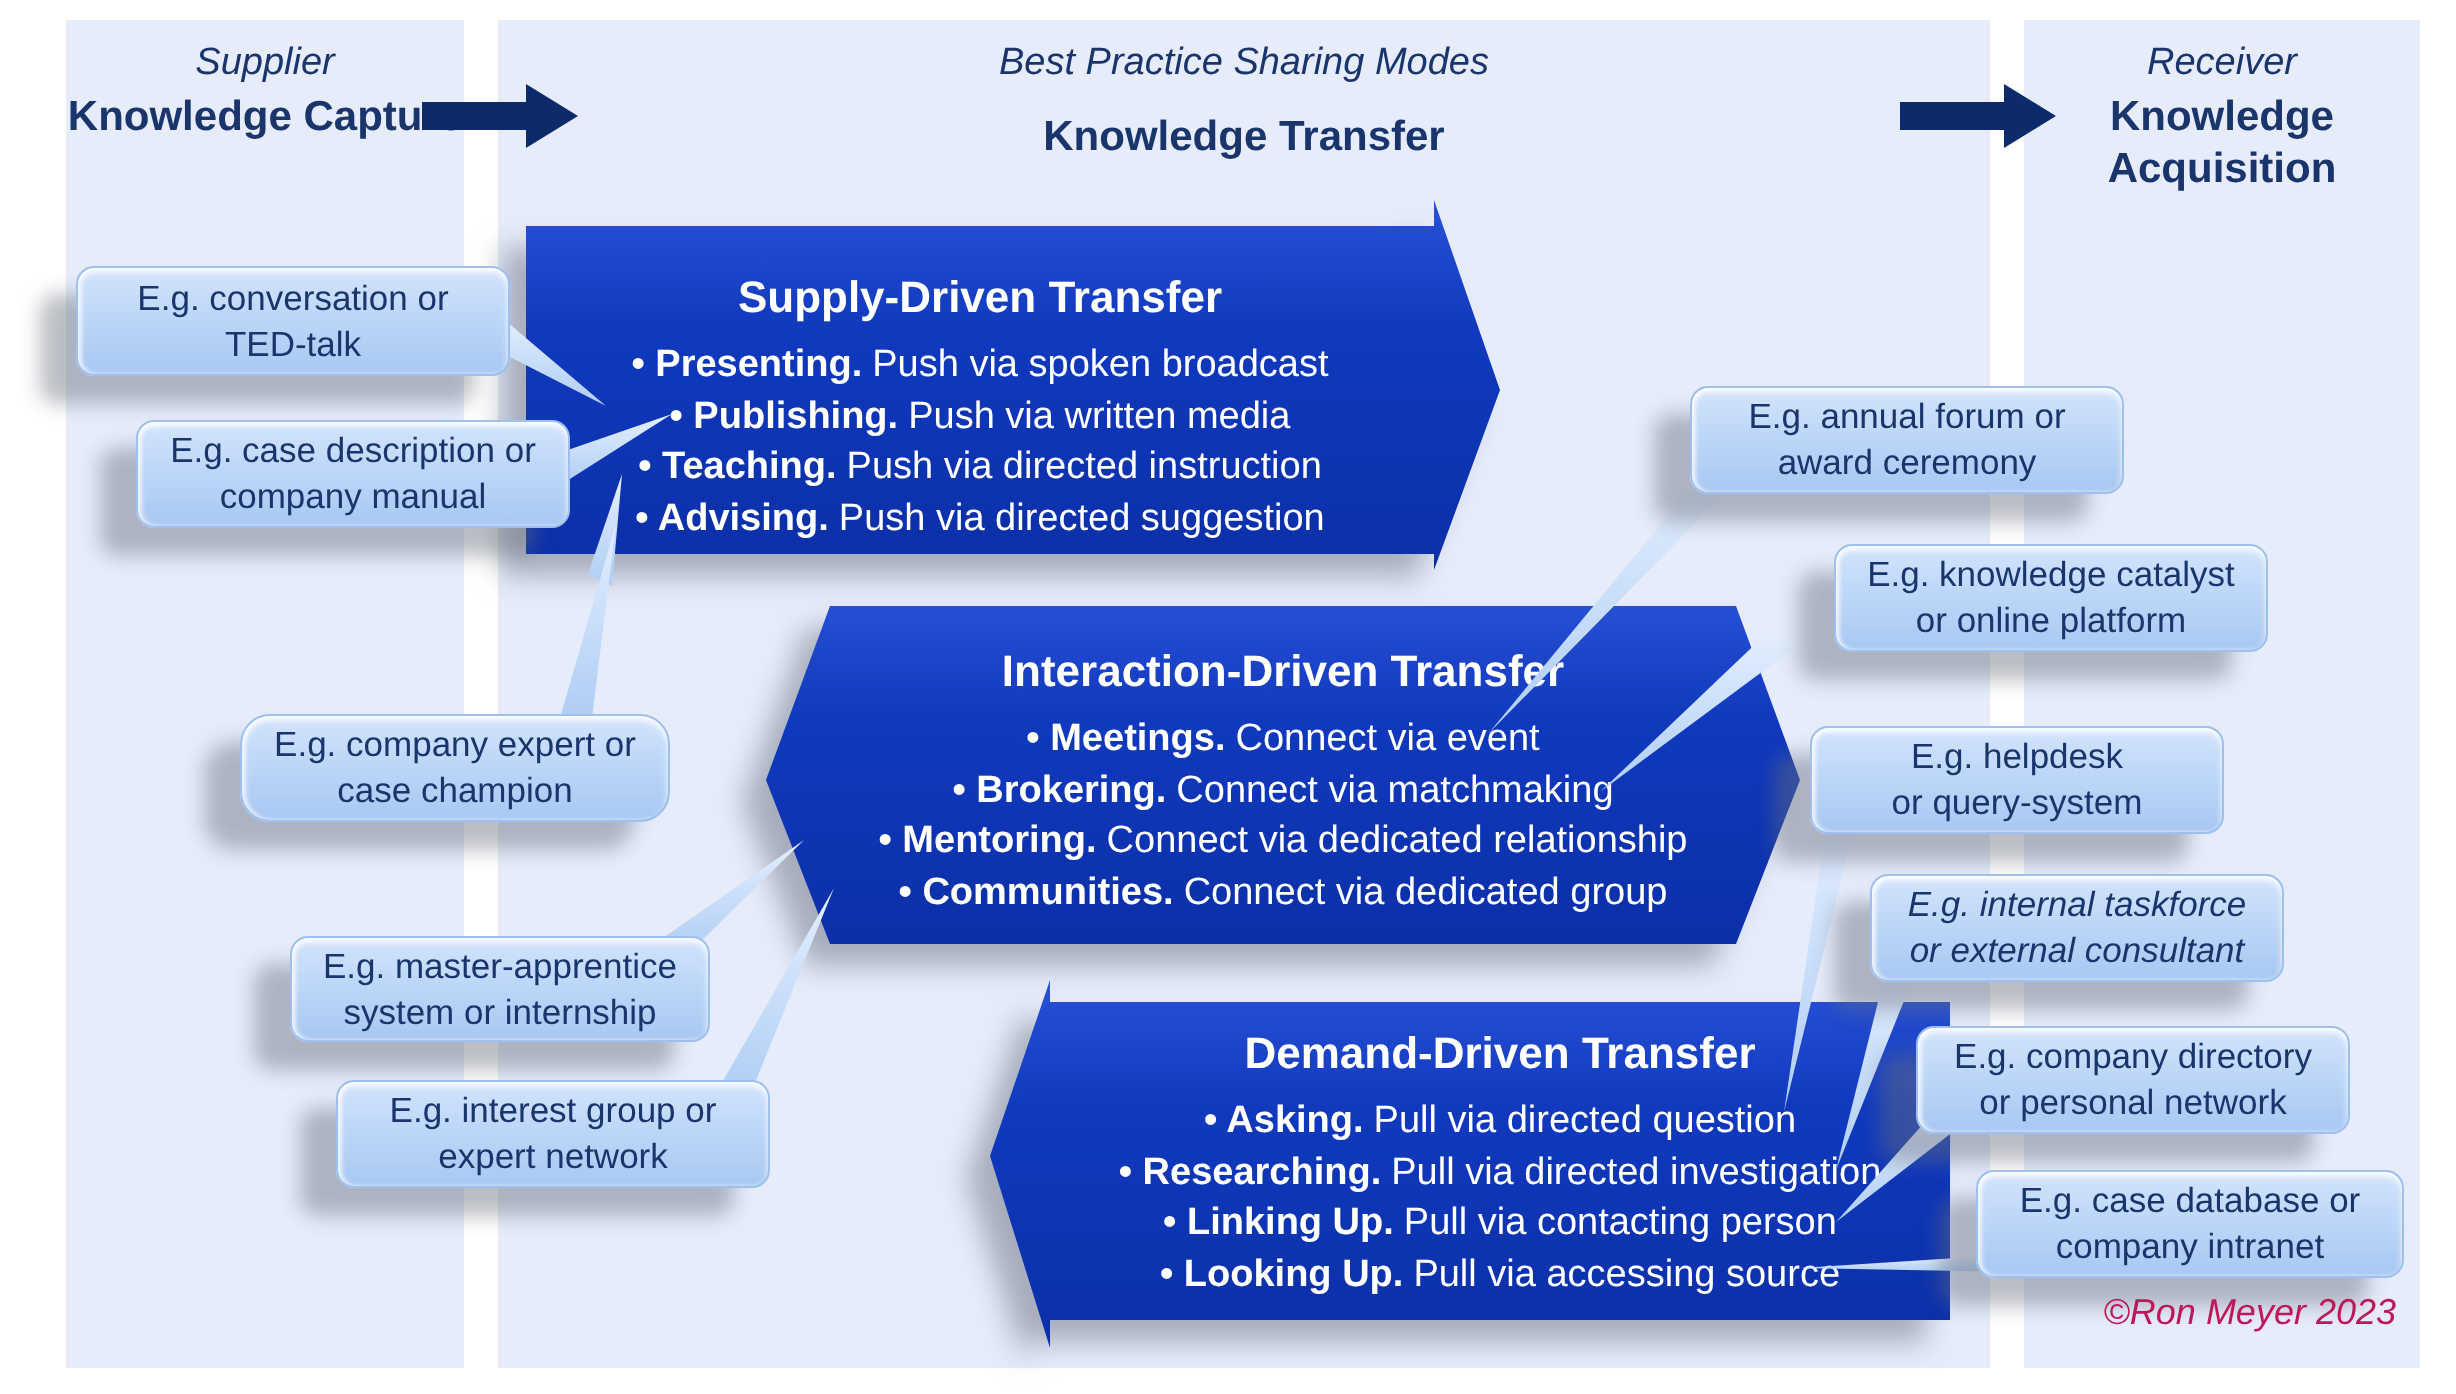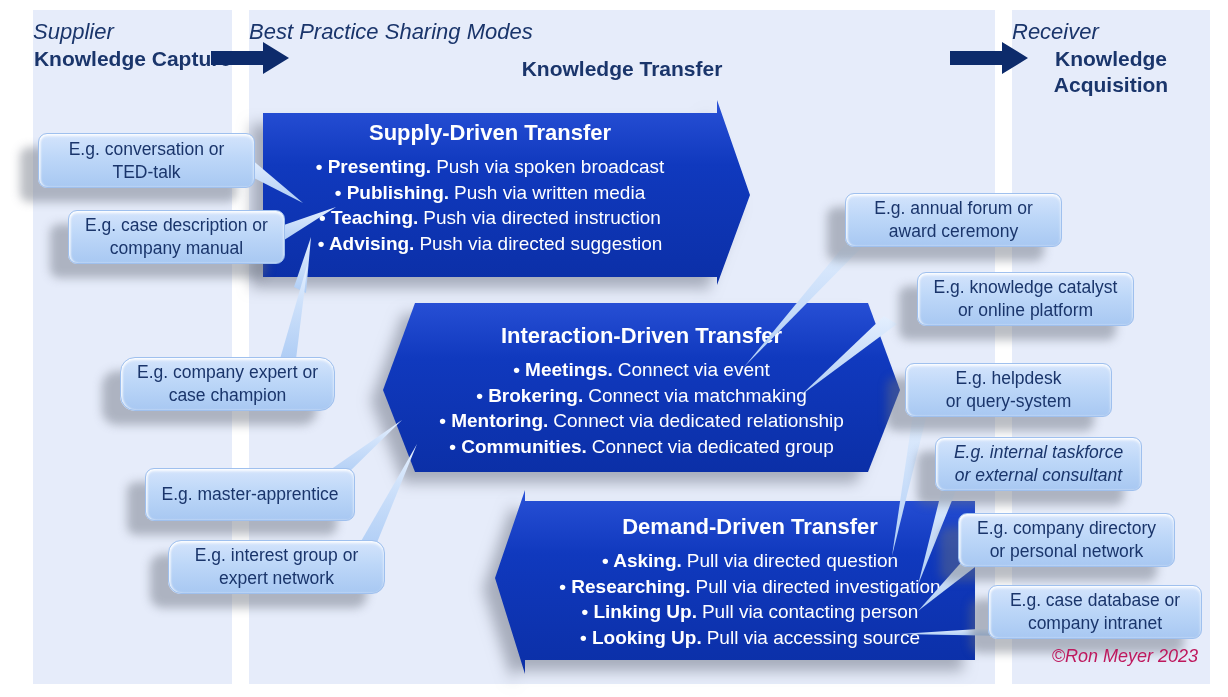--- a/index.html
+++ b/index.html
@@ -7,21 +7,21 @@
     position:relative;width:1228px;height:697px;background:#ffffff;overflow:hidden;
     font-family:"Liberation Sans", sans-serif;color:#1A356B;
   }
   
   .col{position:absolute;top:10px;height:674px;background:#E6ECFA;z-index:1;}
   #col-left{left:33px;width:199px;}
   #col-mid{left:249px;width:746px;}
   #col-right{left:1012px;width:198px;}
 
   
-  .role{position:absolute;z-index:2;font-style:italic;font-size:22px;line-height:24px;}
+  .role{position:absolute;z-index:2;font-style:italic;font-size:19px;text-align:center;line-height:24px;}
   .coltitle{position:absolute;z-index:2;font-weight:bold;font-size:21px;text-align:center;line-height:26px;}
   #role-left{left:33px;top:20px;width:199px;}
   #title-left{left:33px;top:46px;width:199px;}
   #role-mid{left:249px;top:20px;width:746px;}
   #title-mid{left:249px;top:56px;width:746px;}
   #role-right{left:1012px;top:20px;width:198px;}
   #title-right{left:1012px;top:46px;width:198px;}
 
   
   .flow-arrow{
@@ -36,21 +36,21 @@
   .big-shape{position:absolute;left:0;top:0;width:100%;height:100%;
     background:linear-gradient(180deg,#2A52D8 0%,#1039BE 35%,#0B2FA6 100%);}
   #supply-wrap{left:263px;top:98px;width:490px;height:190px;}
   #supply-wrap .big-shape{clip-path:polygon(0px 15px,454px 15px,454px 2px,487px 97px,454px 187px,454px 179px,0px 179px);}
   #interaction-wrap{left:383px;top:295px;width:517px;height:182px;}
   #interaction-wrap .big-shape{clip-path:polygon(0px 95px,32px 8px,485px 8px,517px 95px,485px 177px,32px 177px);}
   #demand-wrap{left:495px;top:488px;width:480px;height:188px;}
   #demand-wrap .big-shape{clip-path:polygon(0px 90px,30px 2px,30px 13px,480px 13px,480px 172px,30px 172px,30px 186px);}
 
   .arrow-text{position:absolute;z-index:3;color:#ffffff;text-align:center;}
-  #supply-text{left:0;top:15px;width:454px;padding-top:5px;}
+  #supply-text{left:0;top:15px;width:454px;padding-top:21px;}
   #interaction-text{left:32px;top:8px;width:453px;padding-top:18px;}
   #demand-text{left:30px;top:10px;width:450px;padding-top:14px;}
   .arrow-title{font-weight:bold;font-size:22px;line-height:30px;margin-bottom:6px;}
   .item{font-size:19px;line-height:25.5px;}
   .term{font-weight:bold;}
   .desc{margin-left:5px;}
 
   
   #tails{position:absolute;left:0;top:0;z-index:4;pointer-events:none;}
 
@@ -63,21 +63,21 @@
                inset 0 2px 3px rgba(255,255,255,0.95),
                inset 2px 0 2px rgba(255,255,255,0.6);
     display:flex;flex-direction:column;align-items:center;justify-content:center;
     font-size:17.5px;line-height:23px;text-align:center;color:#1A356B;
   }
   #c1{left:38px;top:133px;width:215px;height:53px;}
   #c2{left:68px;top:210px;width:215px;height:52px;}
   #c3{left:92px;top:283px;width:216px;height:52px;}
   #c4{left:120px;top:357px;width:213px;height:52px;border-radius:15px;}
   #c5{left:145px;top:468px;width:208px;height:51px;}
-  #c6{left:168px;top:540px;width:215px;height:52px;border-radius:13px;}
+  #c6{left:168px;top:540px;width:215px;height:52px;}
   #r1{left:845px;top:193px;width:215px;height:52px;}
   #r2{left:875px;top:272px;width:215px;height:52px;margin-left:42px;}
   #r3{left:905px;top:363px;width:205px;height:52px;}
   #r4{left:935px;top:437px;width:205px;height:52px;font-style:italic;}
   #r5{left:958px;top:513px;width:215px;height:52px;}
   #r6{left:988px;top:585px;width:212px;height:52px;}
 
   .copyright{
     position:absolute;z-index:5;left:1012px;top:646px;width:186px;
     text-align:right;padding-right:12px;font-style:italic;font-size:18px;color:#be185d;
@@ -165,20 +165,21 @@
   <div class="callout" id="c2">
     <div>E.g. case description or</div>
     <div>company manual</div>
   </div>
   <div class="callout" id="c4">
     <div>E.g. company expert or</div>
     <div>case champion</div>
   </div>
   <div class="callout" id="c5">
     <div>E.g. master-apprentice</div>
+    <div>system or internship</div>
   </div>
   <div class="callout" id="c6">
     <div>E.g. interest group or</div>
     <div>expert network</div>
   </div>
 
   <div class="callout" id="r1">
     <div>E.g. annual forum or</div>
     <div>award ceremony</div>
   </div>

